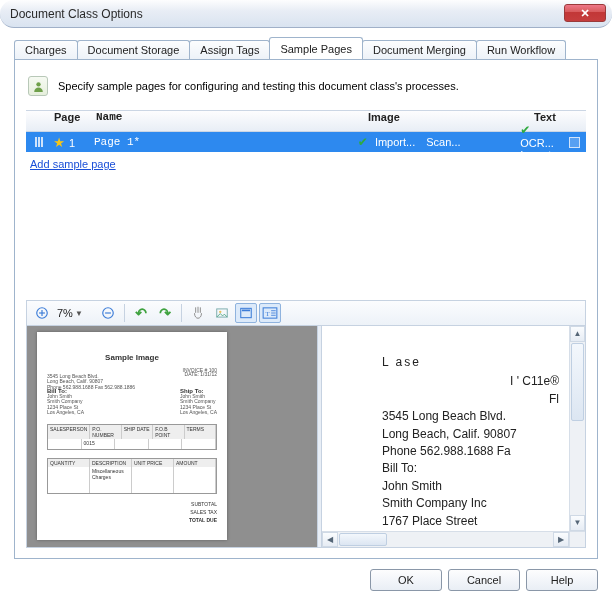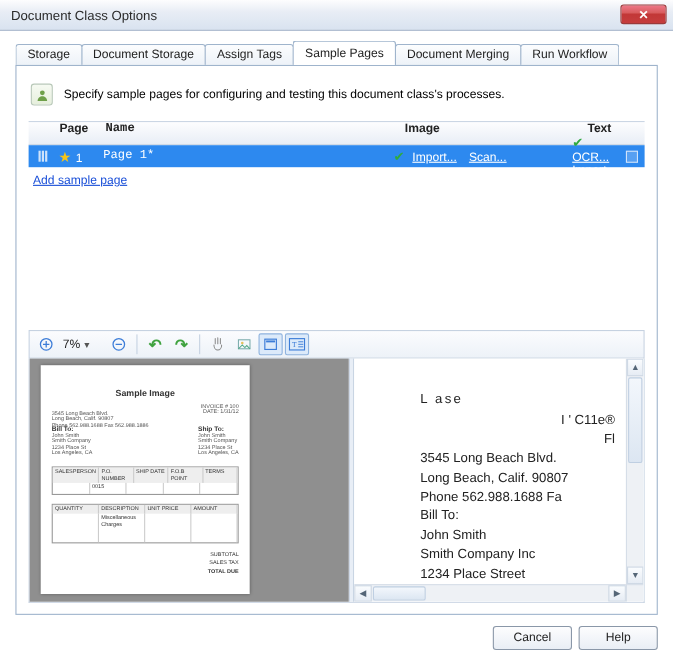--- a/index.html
+++ b/index.html
@@ -12,20 +12,21 @@
   overflow: hidden;
 }
 .titlebar {
   height: 28px;
   background: linear-gradient(#fdfdfe, #e8edf5 40%, #d9e3f0);
   border-bottom: 1px solid #a0b0c8;
   display: flex;
   align-items: center;
   padding: 0 4px 0 10px;
   position: relative;
+  border-radius: 14px;
 }
 .titlebar .title { color: #2a2a2a; font-size: 12px; }
 .close-btn {
   position: absolute;
   right: 6px; top: 4px;
   width: 42px; height: 18px;
   background: linear-gradient(#e78 0%, #d65a5a 45%, #c23737 46%, #c53d3d 100%);
   border: 1px solid #9a3a3a;
   border-radius: 3px;
   display: flex; align-items: center; justify-content: center;
@@ -103,21 +104,21 @@
 .col-image { width: 118px; }
 .col-text { flex: 1; margin-left: 48px; }
 .col-tail { width: 18px; }
 .table-row {
   height: 20px;
   display: flex;
   align-items: center;
   background: #2d89ef;
   color: #fff;
 }
-.table-row .link { color: #fff; text-decoration: underline; cursor: pointer; margin-right: 8px;}
+.table-row .link { color: #fff; cursor: pointer; margin-right: 8px;}
 .drag-handle {
   width: 26px; display:flex; justify-content:center; gap:1px;
 }
 .dot { width:2px; height:10px; background: #cfe3fb; }
 .star { color: #f5c518; font-size: 13px; margin-right: 4px;}
 .check { color: #2faa3f; margin-right: 4px; font-size: 12px;}
 .sel-box {
   width: 11px; height: 11px; border: 1px solid #cfe3fb; background: rgba(255,255,255,.2);
 }
 .add-link {
@@ -228,21 +229,21 @@
 <div class="titlebar">
   <span class="title">Document Class Options</span>
   <div class="close-btn">
     <span>✕</span>
   </div>
 </div>
 
 <div class="content">
 
   <div class="tabs-row">
-    <div class="tab"><span>Storage</span></div>
+    <div class="tab"><span>Charges</span></div>
     <div class="tab"><span>Document Storage</span></div>
     <div class="tab"><span>Assign Tags</span></div>
     <div class="tab active"><span>Sample Pages</span></div>
     <div class="tab"><span>Document Merging</span></div>
     <div class="tab"><span>Run Workflow</span></div>
   </div>
 
   <div class="tab-panel">
 
     <div class="instruction-row">
@@ -397,21 +398,21 @@
         <div class="pane-right">
           <div class="l1">L ase</div>
           <div class="l2">I '        C11e®</div>
           <div class="l2">Fl</div>
           <div>3545 Long Beach Blvd.</div>
           <div>Long Beach, Calif. 90807</div>
           <div>Phone 562.988.1688      Fa</div>
           <div>Bill To:</div>
           <div>John Smith</div>
           <div>Smith Company Inc</div>
-          <div>1234 Place Street</div>
+          <div>1767 Place Street</div>
           <div>Los Angeles, CA 90806</div>
           <div class="vscroll">
               <div class="arr">▲</div>
               <div class="thumb"></div>
               <div class="track"></div>
               <div class="arr">▼</div>
             </div>
           <div class="hscroll">
               <div class="arr">◀</div>
               <div class="thumb"></div>
@@ -419,17 +420,18 @@
               <div class="arr">▶</div>
             </div>
           <div class="corner"></div>
         </div>
       </div>
     </div>
 
   </div>
 
   <div class="dialog-buttons">
+    <button class="btn">OK</button>
     <button class="btn">Cancel</button>
     <button class="btn">Help</button>
   </div>
 
 </div>
 
 </body></html>

